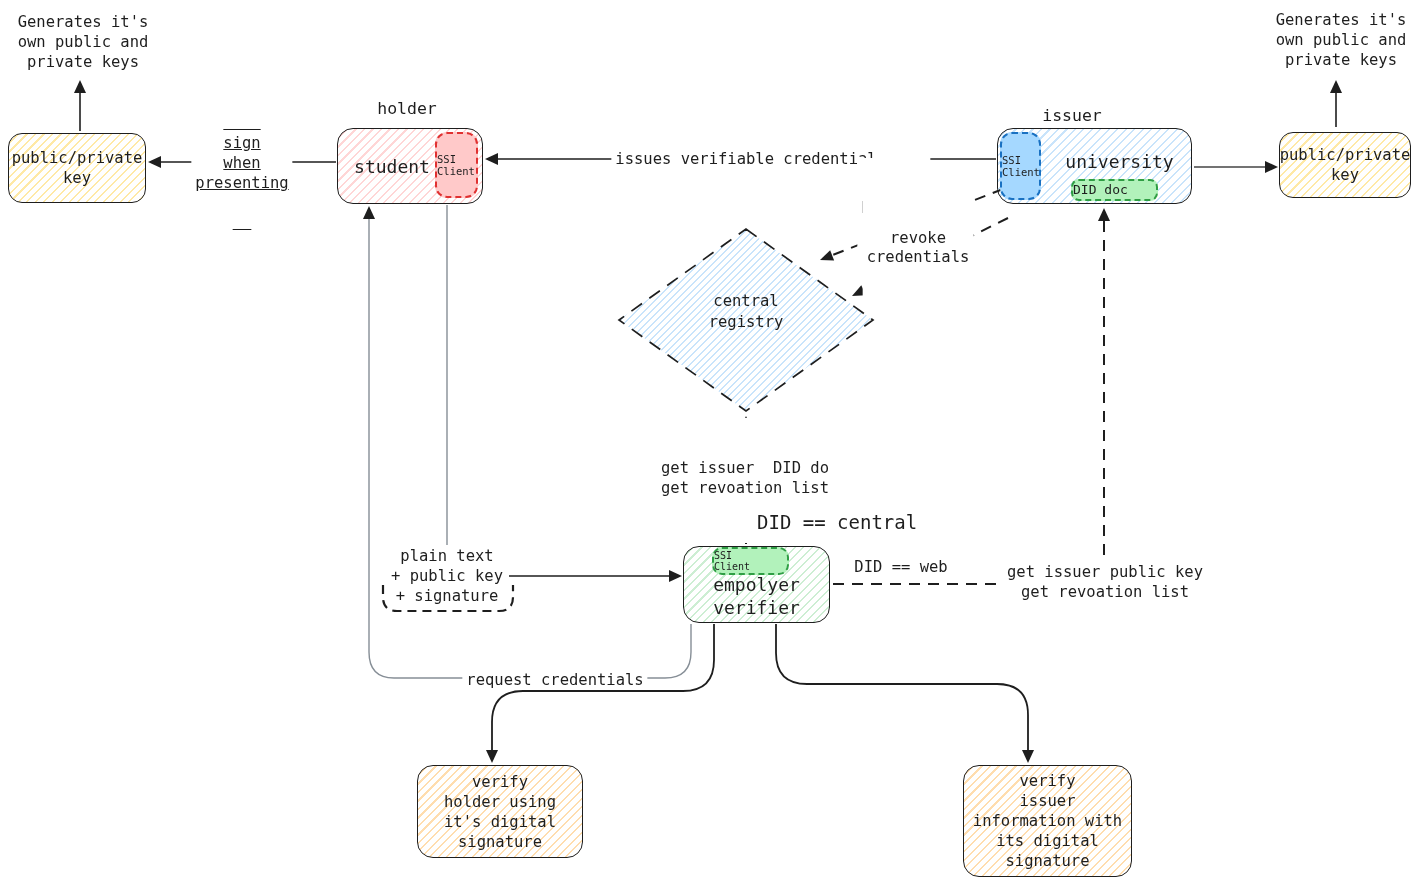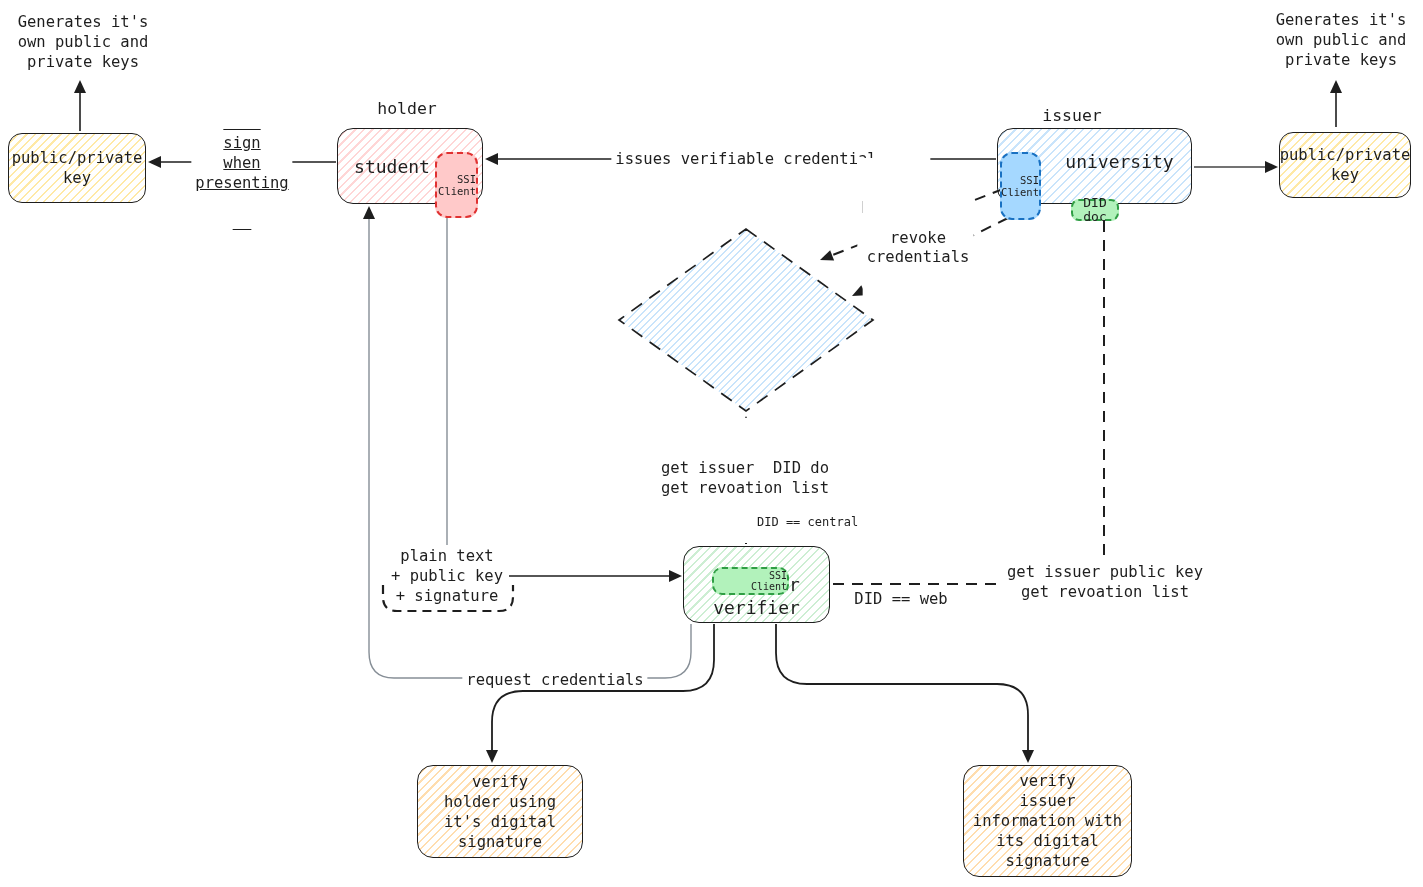--- a/index.html
+++ b/index.html
@@ -14,34 +14,34 @@
   .h-pink  {background-image:repeating-linear-gradient(135deg,#ffd6d6 0 1.5px,transparent 1.5px 6px);}
   .h-blue  {background-image:repeating-linear-gradient(135deg,#c9e4fb 0 1.5px,transparent 1.5px 6px);}
   .h-green {background-image:repeating-linear-gradient(135deg,#cdeed3 0 1.5px,transparent 1.5px 6px);}
   .h-orange{background-image:repeating-linear-gradient(135deg,#ffddae 0 1.5px,transparent 1.5px 6px);}
   .node .title{font-size:18px;}
   .keybox{font-size:15.5px;line-height:20px;}
   .vbox{font-size:15.5px;line-height:20px;}
 
   
   .chip{position:absolute;box-sizing:border-box;border-radius:12px;display:flex;flex-direction:column;
-        align-items:flex-end;justify-content:center;font-size:10.5px;line-height:12px;text-align:center;margin-top:20px;}
+        align-items:flex-start;justify-content:center;font-size:10.5px;line-height:12px;text-align:center;}
   .chip-red  {border:2.6px dashed #e03131;background:#ffc9c9;}
   .chip-blue {border:2.6px dashed #1971c2;background:#a5d8ff;}
   .chip-green{border:2.6px dashed #2f9e44;background:#b2f2bb;}
 
   
   .diamond{position:absolute;left:619px;top:229px;width:254px;height:182px;
            clip-path:polygon(50% 0,100% 50%,50% 100%,0 50%);
            background-image:repeating-linear-gradient(135deg,#c9e4fb 0 1.4px,transparent 1.4px 5px);}
 
   
   .lbl{position:absolute;white-space:pre;font-size:15.5px;line-height:20px;text-align:center;
        transform:translate(-50%,-50%);}
-  .lbl-left{position:absolute;white-space:pre;font-size:12px;line-height:20px;text-align:left;
+  .lbl-left{position:absolute;white-space:pre;font-size:19px;line-height:20px;text-align:left;
        transform:translate(0,-50%);}
   .bg{background:#fff;padding:0 4px;}
   .node-tag{font-size:16.5px;}
 </style>
 </head>
 <body>
 
 <div class="canvas">
 
   <div class="diamond"></div>
@@ -110,21 +110,21 @@
       <div>Client</div>
     </div>
   </div>
 
   <div class="node h-blue" style="left:997px;top:128px;width:195px;height:76px;">
     <div class="chip chip-blue" style="left:2px;top:3px;width:41px;height:68px;">
       <div>SSI</div>
       <div>Client</div>
     </div>
     <div class="title" style="margin-left:50px;margin-bottom:10px;">university</div>
-    <div class="chip chip-green" style="left:73px;top:50px;width:48px;height:22px;font-size:13px;line-height:14px;border-radius:8px;">
+    <div class="chip chip-green" style="left:73px;top:50px;width:87px;height:22px;font-size:13px;line-height:14px;border-radius:8px;">
       <div>DID doc</div>
     </div>
   </div>
 
   <div class="node h-yellow keybox" style="left:1279px;top:132px;width:132px;height:66px;border-radius:14px;">
     <div>
         <div>public/private</div>
          <div>key</div>
       </div>
   </div>
@@ -178,28 +178,31 @@
   <div class="lbl bg" style="left:746px;top:159px;">issues verifiable credential</div>
 
   <div class="lbl bg" style="left:894px;top:215px;line-height:19px;">
     <div>publish</div><div>DID</div>
   </div>
 
   <div class="lbl bg" style="left:918px;top:248px;line-height:19px;">
     <div>revoke</div><div>credentials</div>
   </div>
 
+  <div class="lbl" style="left:746px;top:312px;line-height:21px;">
+    <div>central</div><div>registry</div>
+  </div>
 
   <div class="lbl bg" style="left:745px;top:478px;">
     <div>get issuer  DID do</div><div>get revoation list</div>
   </div>
 
   <div class="lbl-left" style="left:757px;top:522px;">DID == central</div>
 
-  <div class="lbl" style="left:901px;top:599px;">DID == web</div>
+  <div class="lbl" style="left:901px;top:567px;">DID == web</div>
 
   <div class="lbl" style="left:1105px;top:582px;">
     <div>get issuer public key</div><div>get revoation list</div>
   </div>
 
   <div class="lbl" style="left:447px;top:576px;">
     <div>plain text</div><div>+ public key</div><div>+ signature</div>
   </div>
 
 

